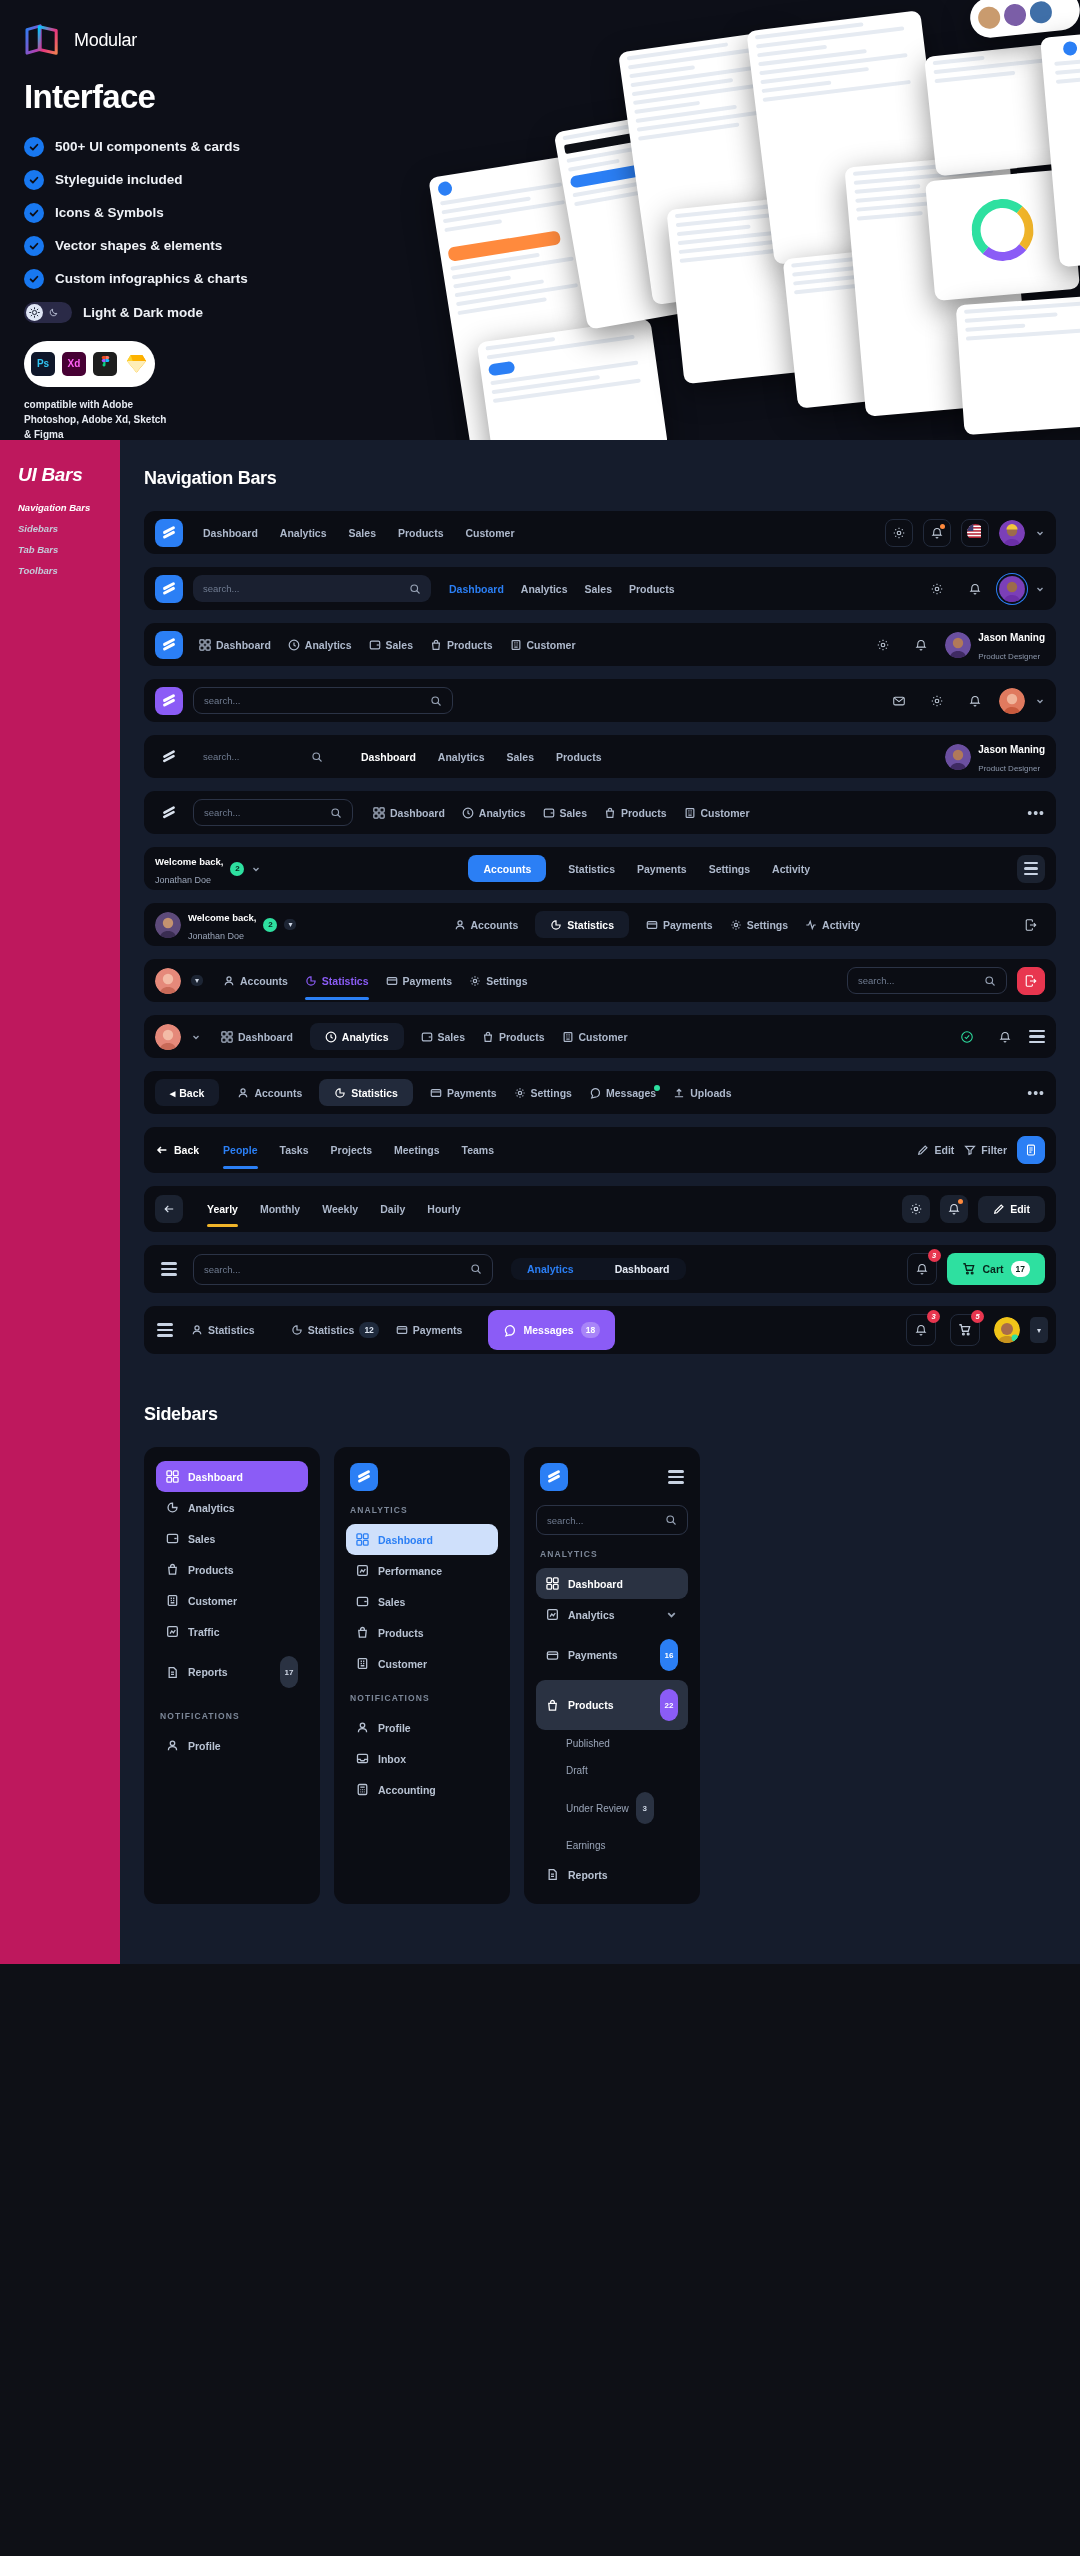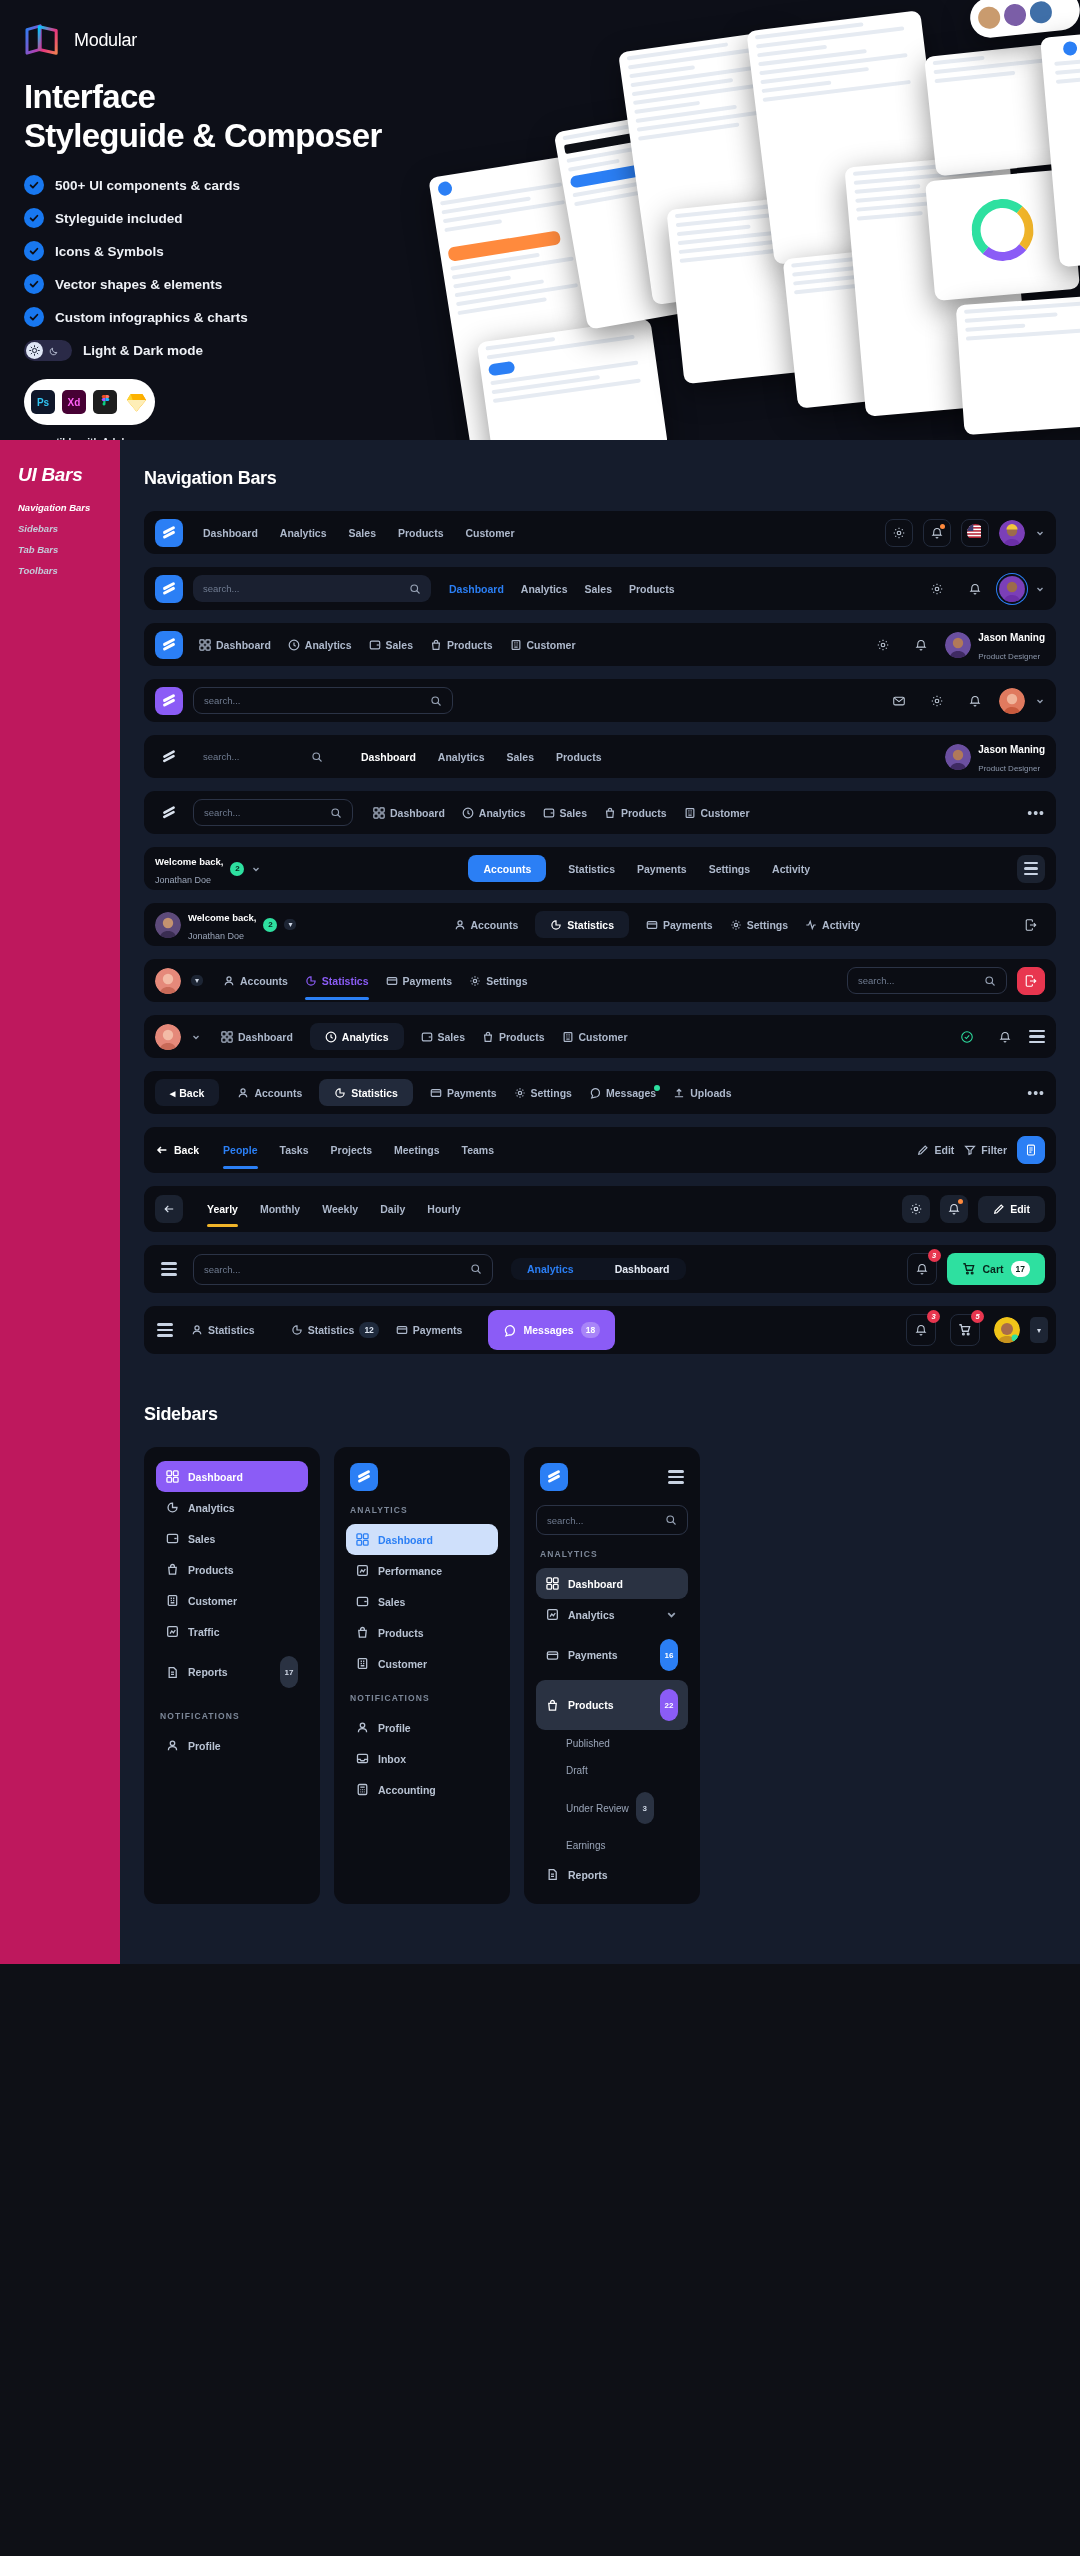--- a/index.html
+++ b/index.html
@@ -299,21 +299,20 @@
             </defs>
             <path d="M3 6 L17 2 L17 27 L3 31 Z" fill="none" stroke="url(#g1)" stroke-width="3.2" stroke-linejoin="round"></path>
             <path d="M16 3 L34 7 L34 31 L16 27 Z" fill="none" stroke="url(#g2)" stroke-width="3.2" stroke-linejoin="round"></path>
           </svg>
         </span>
         <span class="brand-name">Modular</span>
       </div>
 
       <h1 class="hero-title">
         <span>Interface</span><br>
-        <span>Styleguide &amp; Composer</span>
       </h1>
 
       <div class="feat-list">
         <div class="feat">
           <span class="feat-check">
               <svg viewBox="0 0 16 16">
                 <path d="M3.5 8.4l3 3 6-6.4" fill="none" stroke="#0d0f18" stroke-width="2.4" stroke-linecap="round" stroke-linejoin="round"></path>
               </svg>
             </span>
           <span class="feat-label">500+ UI components &amp; cards</span>

